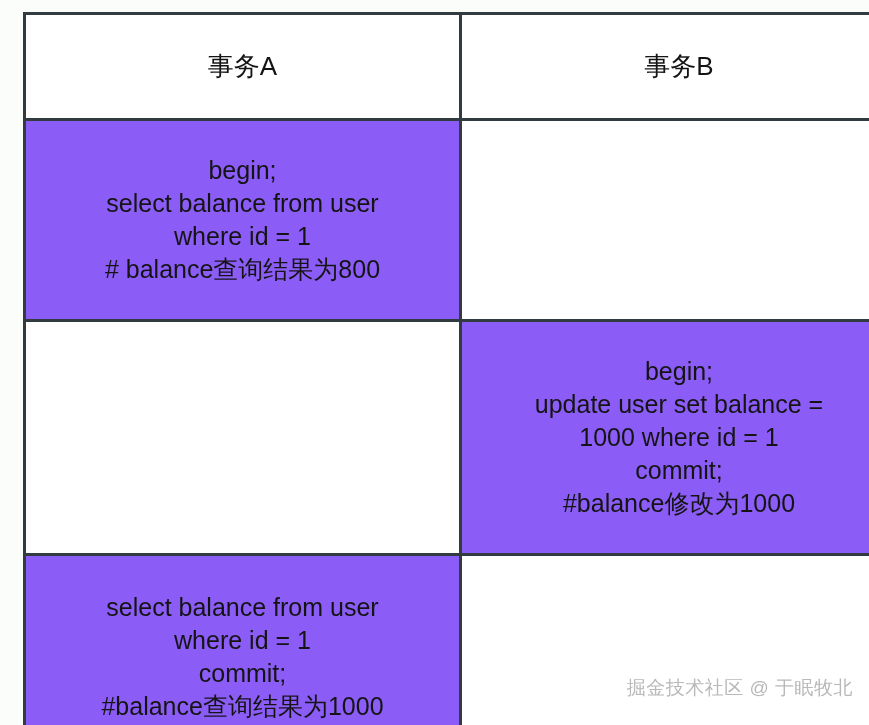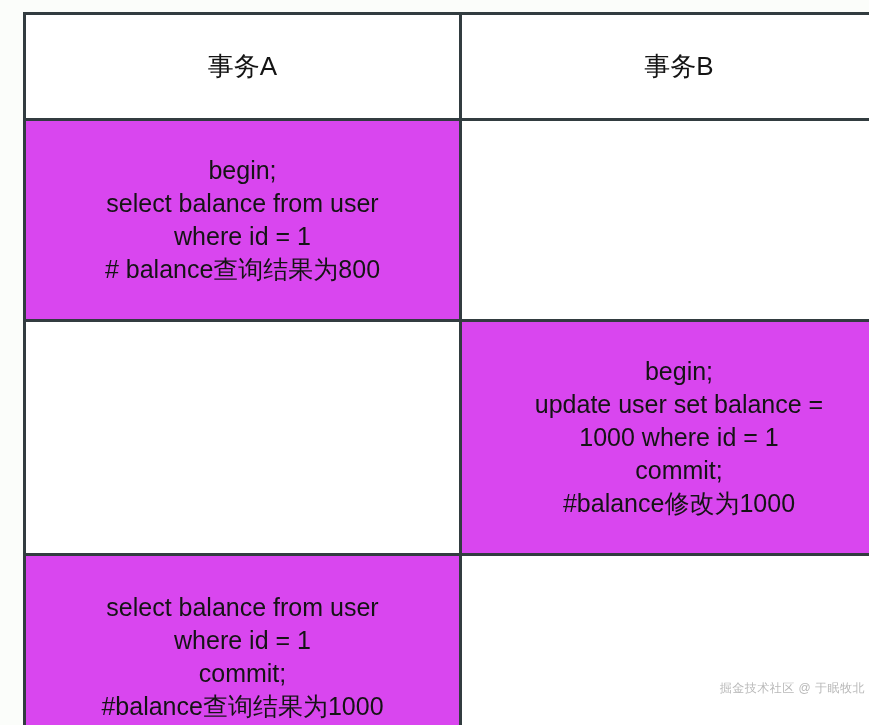--- a/index.html
+++ b/index.html
@@ -48,34 +48,34 @@
   tr.header-row td {
     height: 103px;
     font-size: 26px;
     background: #ffffff;
   }
 
   tr.row-1 td { height: 197px; }
   tr.row-2 td { height: 205px; }
   tr.row-3 td { height: 201px; }
 
-  td.cell-green { background: #d946ef; }
+  td.cell-green { background: #8b5cf6; }
   td.cell-plain { background: #ffffff; }
 
   .cell-text {
     display: block;
     white-space: pre-line;
   }
 
   #watermark {
     position: absolute;
-    right: 4px;
+    right: 16px;
     bottom: 25px;
     color: #b9b9b9;
-    font-size: 12px;
+    font-size: 19px;
     line-height: 24px;
     letter-spacing: 0.5px;
     white-space: nowrap;
     user-select: none;
     pointer-events: none;
     margin-top: 24px;
   }
 </style>
 </head>
 <body>

